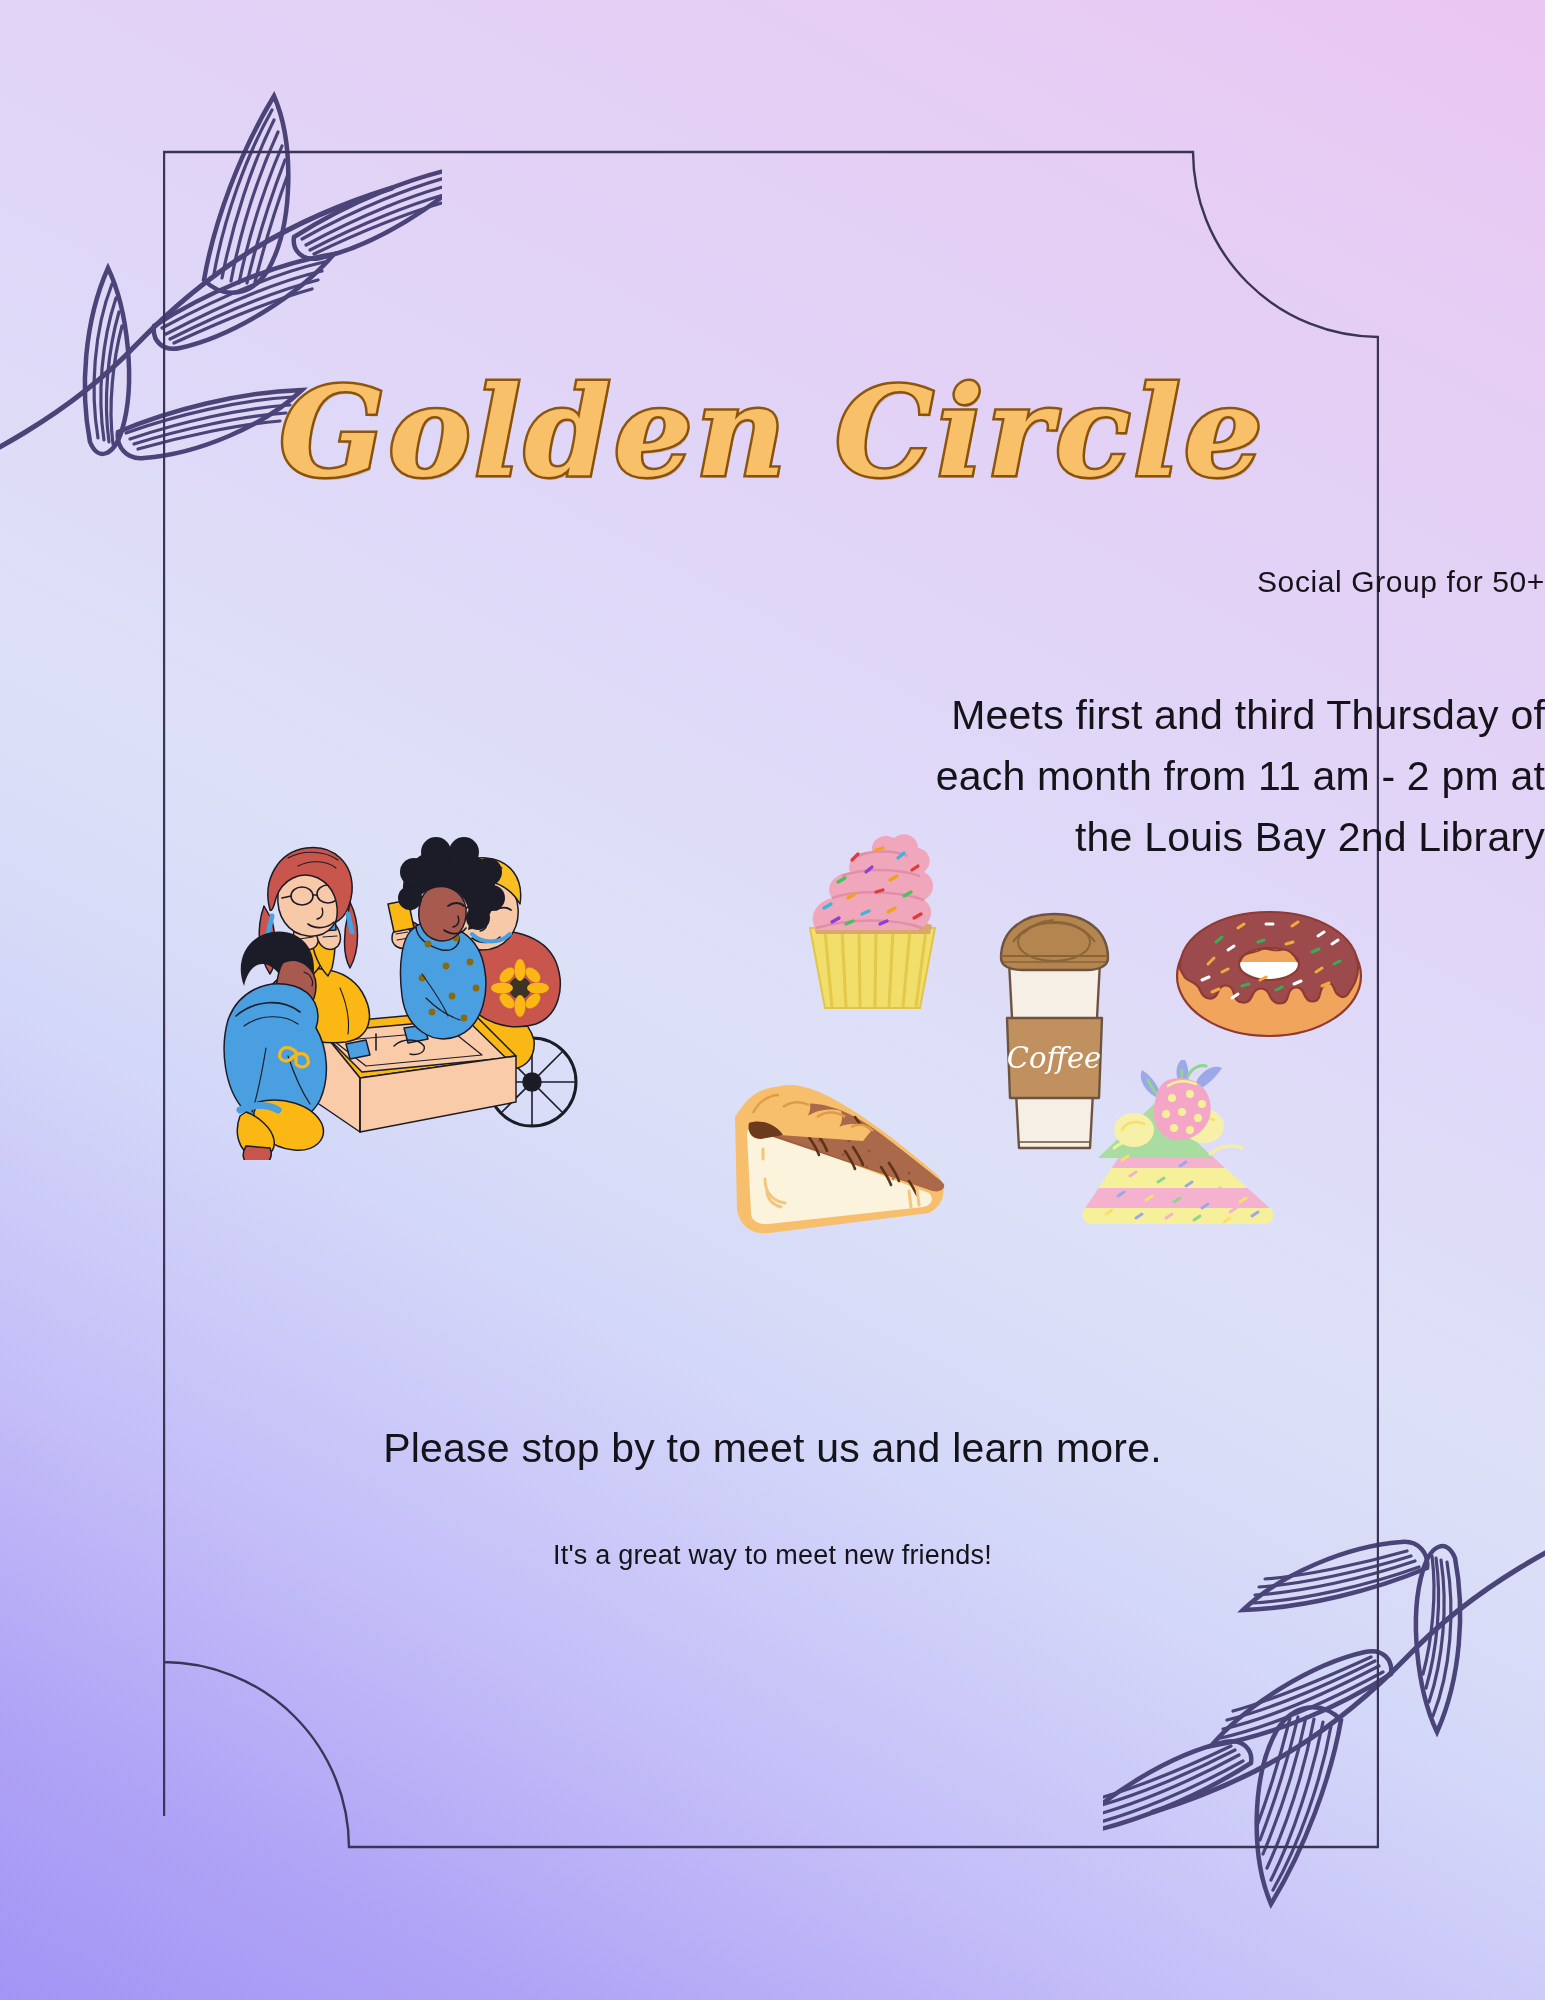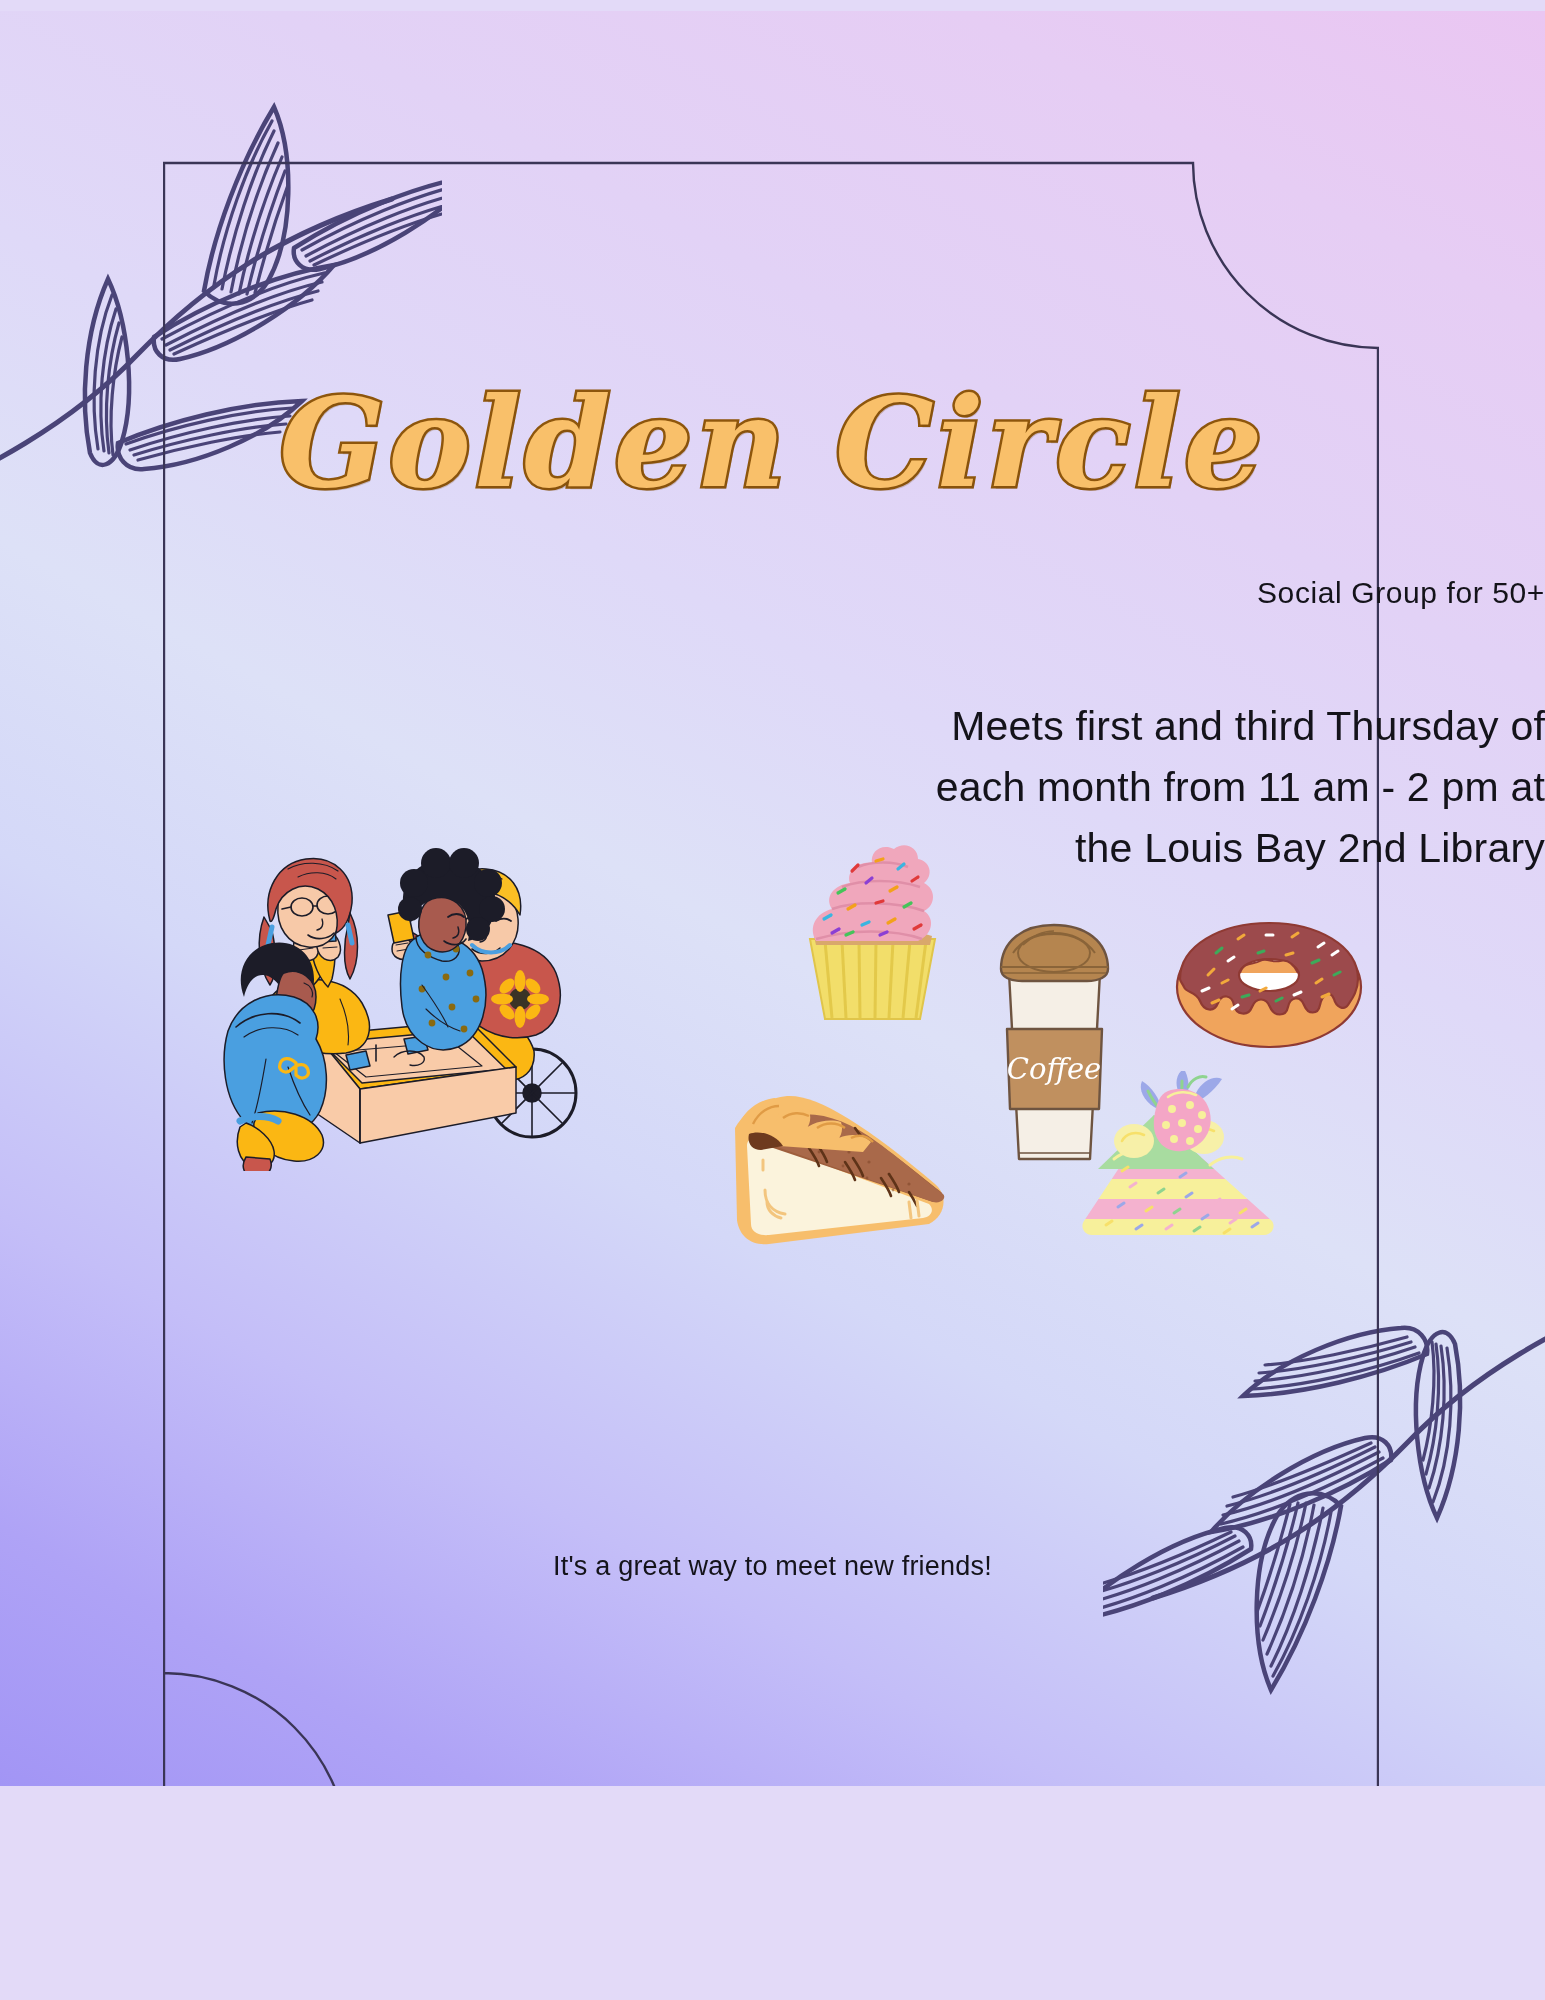--- a/index.html
+++ b/index.html
@@ -2,33 +2,32 @@
 <html><head>
 <meta charset="utf-8">
 <style>
   html,body{margin:0;padding:0;}
   body{
     width:1545px;height:2000px;overflow:hidden;
     font-family:"Liberation Sans",sans-serif;
     background:#E3DAF8;
   }
   .poster{
-    position:relative;width:1545px;height:1775px;overflow:hidden;
+    position:relative;width:1545px;height:2000px;overflow:hidden;
     background:
       linear-gradient(208deg,
         #EAC6F2 0%,
         #E6CDF4 12%,
         #E2D2F6 26%,
         #DFD9F8 40%,
         #DDE1F7 52%,
         #D4D8F8 64%,
         #C4BEF8 78%,
         #AFA3F6 90%,
         #A295F5 100%);
-    margin-top: 11px;
   }
 
   
   .branch{position:absolute;pointer-events:none;}
   .branch-tl{left:-78px;top:-8px;width:520px;height:520px;}
   .branch-br{right:-78px;bottom:-8px;width:520px;height:520px;transform:rotate(180deg);}
 
   
   .frame{position:absolute;left:163px;top:40px;width:1216px;height:1920px;pointer-events:none;}
 
@@ -208,20 +207,21 @@
     <div class="title">Golden Circle</div>
 
     <div class="subtitle">Social Group for 50+</div>
 
     <div class="meeting">
       <div>Meets first and third Thursday of</div>
       <div>each month from 11 am - 2 pm at</div>
       <div>the Louis Bay 2nd Library</div>
     </div>
 
+    <div class="closing1">Please stop by to meet us and learn more.</div>
     <div class="closing2">It's a great way to meet new friends!</div>
 
     <div class="illus">
 
       <svg class="art people" viewBox="0 0 390 350">
         <g stroke="#1C1C28" stroke-width="1.5" stroke-linejoin="round" stroke-linecap="round">
 
           <circle cx="322" cy="272" r="44" fill="none" stroke="#1C1C28" stroke-width="3"></circle>
           <circle cx="322" cy="272" r="9" fill="#1C1C28"></circle>
           <g stroke="#1C1C28" stroke-width="1.6">

